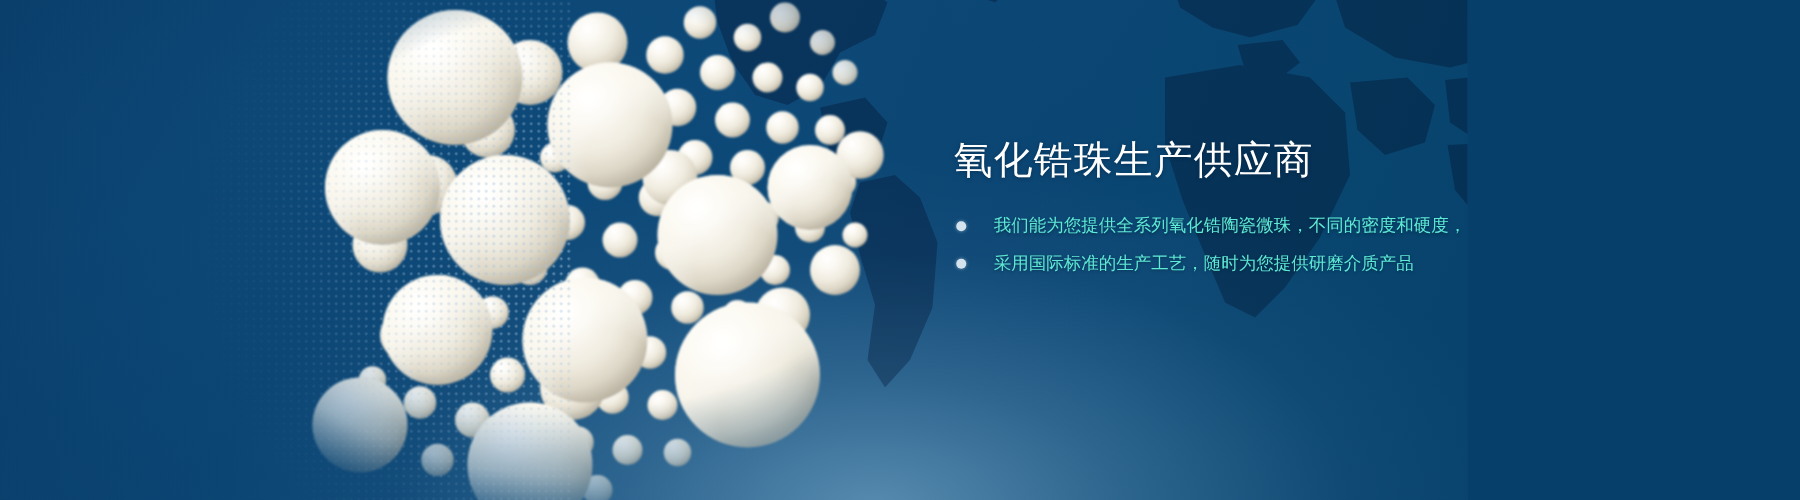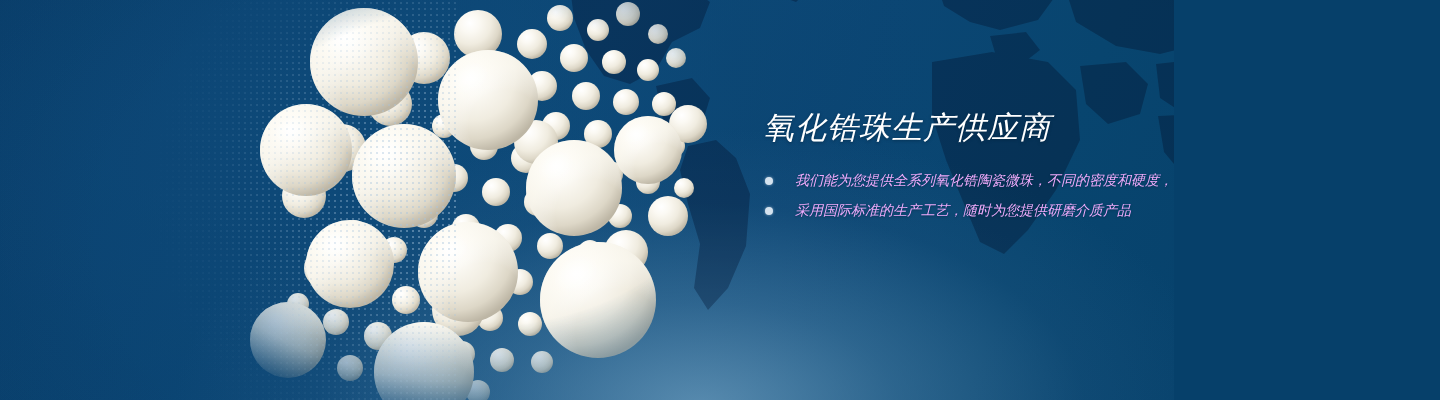--- a/index.html
+++ b/index.html
@@ -13,21 +13,20 @@
   }
 
   
   .banner {
     position: relative;
     width: 1174px;
     height: 400px;
     overflow: hidden;
     background: #0a4572;
     user-select: none;
-    font-style: italic;
   }
 
   
   .bg-base {
     position: absolute;
     inset: 0;
     background:
       radial-gradient(ellipse 620px 330px at 700px 408px,
           rgba(118,166,198,0.72) 0%,
           rgba(86,138,176,0.46) 32%,
@@ -130,21 +129,21 @@
     list-style: none;
     margin: 0;
     padding: 0;
   }
   .bullet {
     position: relative;
     padding-left: 32px;
     margin-bottom: 7px;
     font-size: 14px;
     line-height: 23px;
-    color: #f0abfc;
+    color: #5eead4;
     text-shadow: 0 1px 2px rgba(2,32,56,0.5);
   }
   .bullet:last-child { margin-bottom: 0; }
   .bullet-dot {
     position: absolute;
     left: 2px;
     top: 8px;
     width: 8px;
     height: 8px;
     border-radius: 50%;

